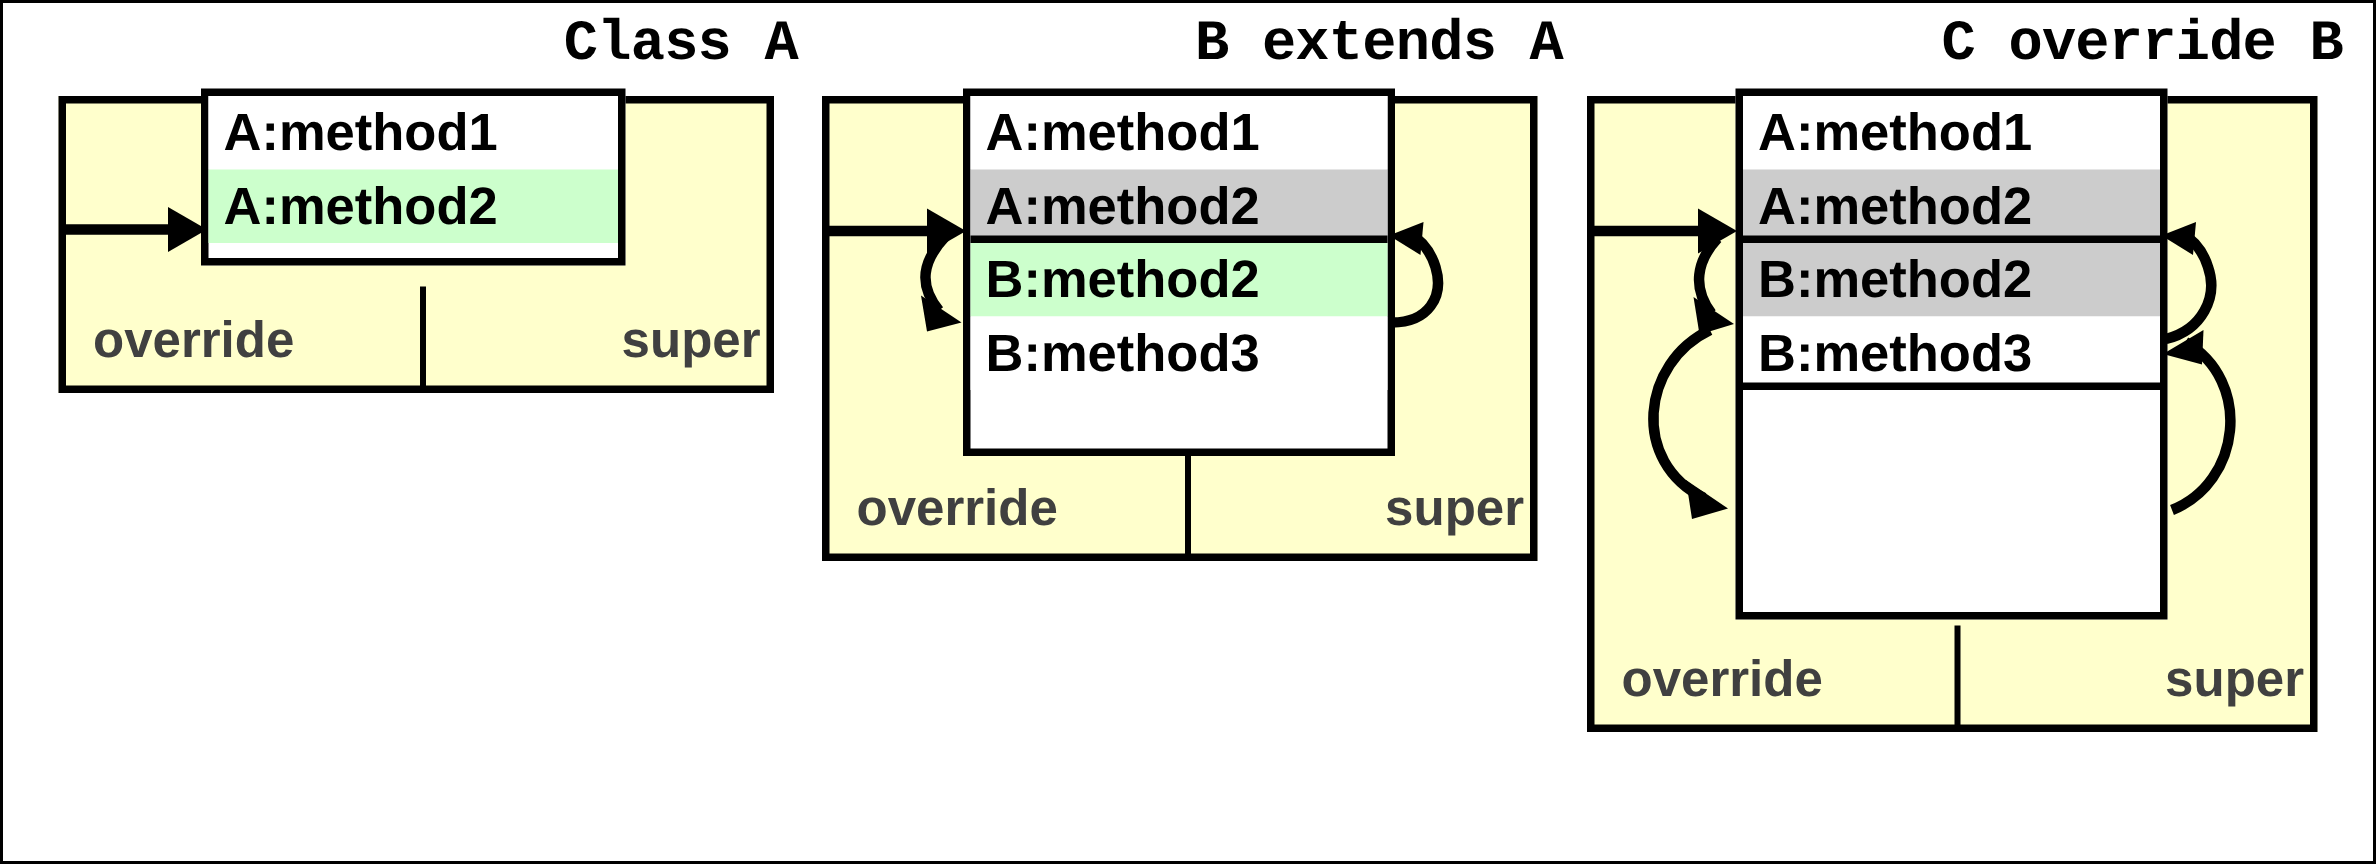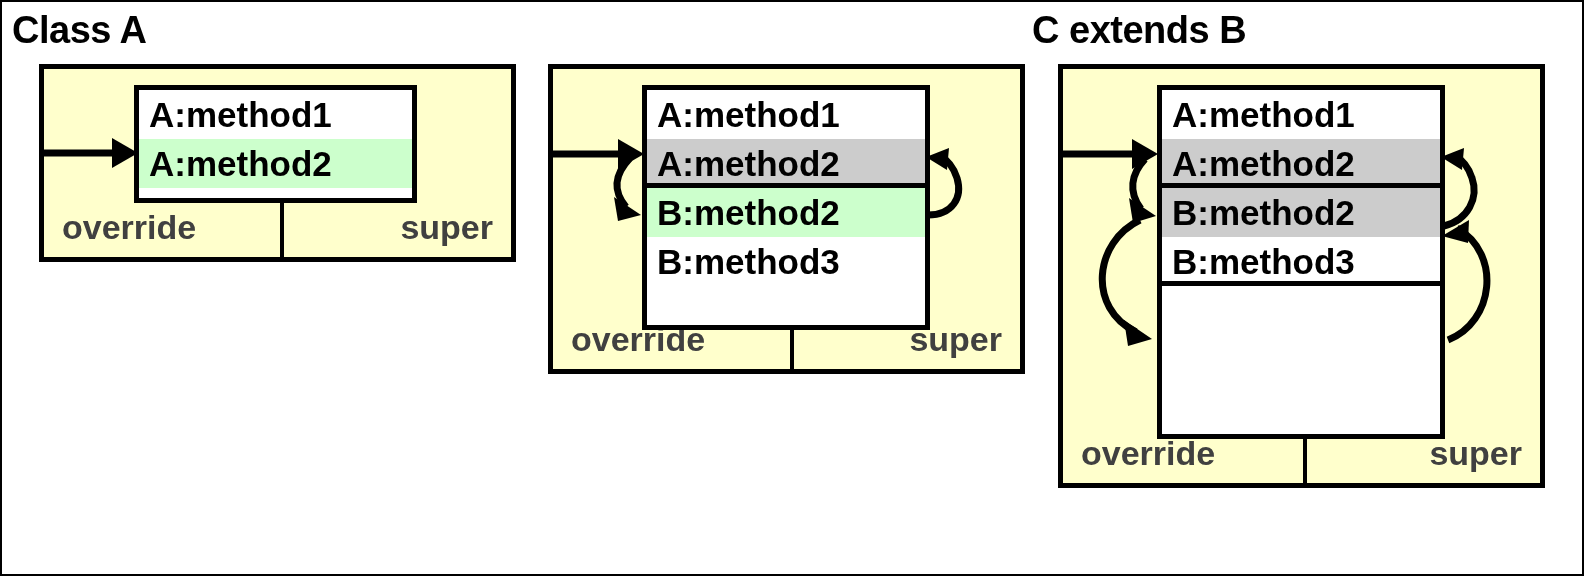--- a/index.html
+++ b/index.html
@@ -24,27 +24,28 @@
 
   .panel {
     position: absolute;
   }
 
   .panel-title {
     position: absolute;
     left: 0;
     top: 0;
     width: 100%;
-    text-align: left;
+    text-align: right;
     font-weight: bold;
     font-size: 38px;
     line-height: 44px;
     color: #000000;
     letter-spacing: -0.5px;
     white-space: nowrap;
+    font-family: Liberation Mono, monospace;
   }
 
   
   .class-box {
     position: absolute;
     box-sizing: border-box;
     background: #ffffcc;
     border: 5px solid #000000;
   }
 
@@ -57,30 +58,29 @@
 
   .corner-label {
     position: absolute;
     font-weight: bold;
     font-size: 34px;
     line-height: 38px;
     color: #404040;
     white-space: nowrap;
   }
   .corner-label.override { left: 18px; }
-  .corner-label.super { right: 18px; margin-left: 43px; }
+  .corner-label.super { right: 4px; margin-left: 43px; }
 
   
   .method-box {
     position: absolute;
     box-sizing: border-box;
     background: #ffffff;
     border: 5px solid #000000;
     z-index: 5;
-    margin-top: 26px;
   }
   .method-row {
     box-sizing: border-box;
     height: 49px;
     line-height: 49px;
     font-size: 35px;
     font-weight: bold;
     color: #000000;
     padding-left: 10px;
     white-space: nowrap;
@@ -125,20 +125,21 @@
 
       <g>
         <line x1="30" y1="151" x2="108" y2="151" stroke-width="7"></line>
         <polygon class="head" points="100,136 126,151 100,166"></polygon>
       </g>
     </svg>
   </div>
 
   <div class="panel" style="left:520px; top:0px; width:520px; height:400px;">
 
+    <div class="panel-title" style="top:6px;">B extends A</div>
 
     <div class="class-box" style="left:26px; top:62px; width:477px; height:310px;">
       <div class="half-divider" style="left:237px; top:234px; height:71px;"></div>
       <div class="corner-label override" style="top:251px;">override</div>
       <div class="corner-label super" style="top:251px;">super</div>
     </div>
 
     <div class="method-box" style="left:120px; top:57px; width:288px; height:245px;">
       <div class="method-row">A:method1</div>
       <div class="method-row gray sep-below">A:method2</div>
@@ -160,21 +161,21 @@
 
       <g>
         <path d="M 406,213 C 430,213 441,196 435,176 C 431,163 424,157 417,153" stroke-width="7"></path>
         <polygon class="head" points="427,146 404,155 425,168"></polygon>
       </g>
     </svg>
   </div>
 
   <div class="panel" style="left:1030px; top:0px; width:530px; height:500px;">
 
-    <div class="panel-title" style="top:6px;">C extends B</div>
+    <div class="panel-title" style="top:6px;">C override B</div>
 
     <div class="class-box" style="left:26px; top:62px; width:487px; height:424px;">
       <div class="half-divider" style="left:240px; top:348px; height:71px;"></div>
       <div class="corner-label override" style="top:365px;">override</div>
       <div class="corner-label super" style="top:365px;">super</div>
     </div>
 
     <div class="method-box" style="left:125px; top:57px; width:288px; height:354px;">
       <div class="method-row">A:method1</div>
       <div class="method-row gray sep-below">A:method2</div>

